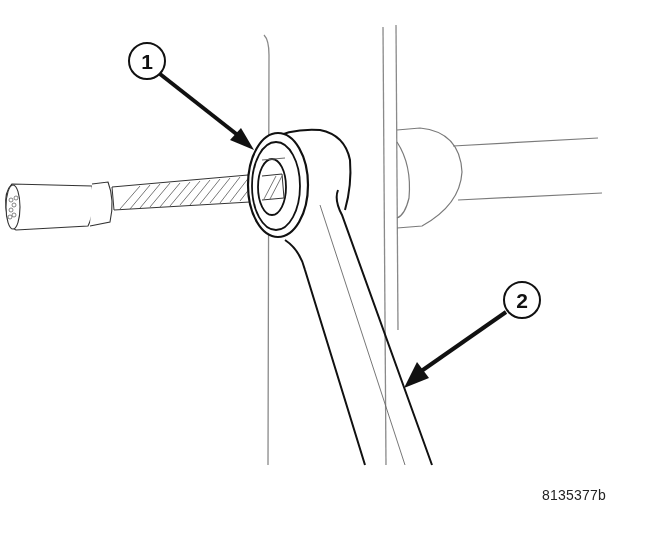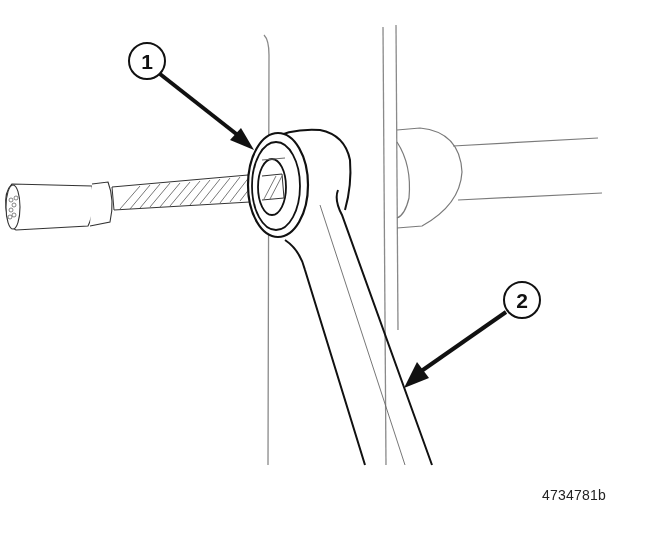--- a/index.html
+++ b/index.html
@@ -114,14 +114,14 @@
     </g>
 
     <g>
       <circle cx="522" cy="300" r="18" fill="#fff" stroke="#111" stroke-width="2"></circle>
       <text x="522" y="308" text-anchor="middle" class="callout-label">2</text>
       <line x1="506" y1="312" x2="420" y2="372" stroke="#111" stroke-width="4"></line>
       <polygon points="404,388 417,362 429,378" fill="#111"></polygon>
     </g>
   </svg>
 
-  <div class="figure-id">4734781b</div>
+  <div class="figure-id">8135377b</div>
 </div>
 
 </body></html>

